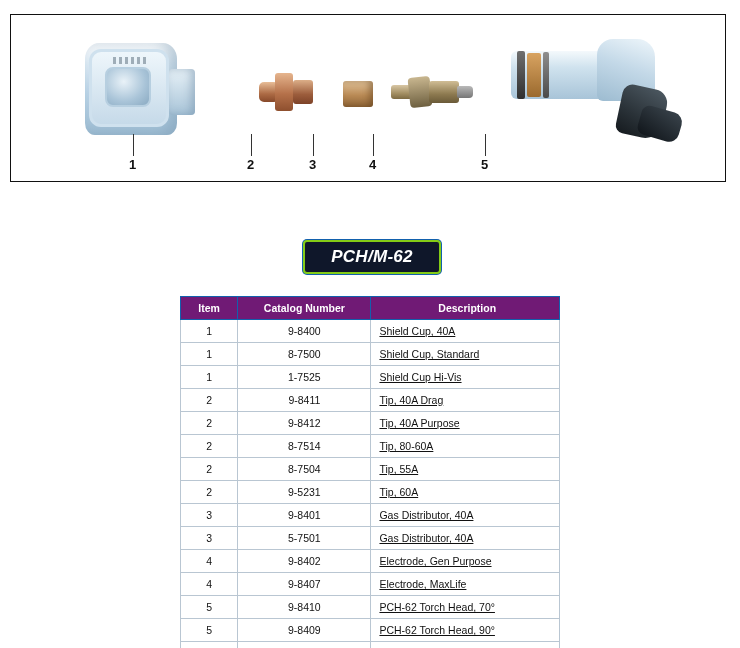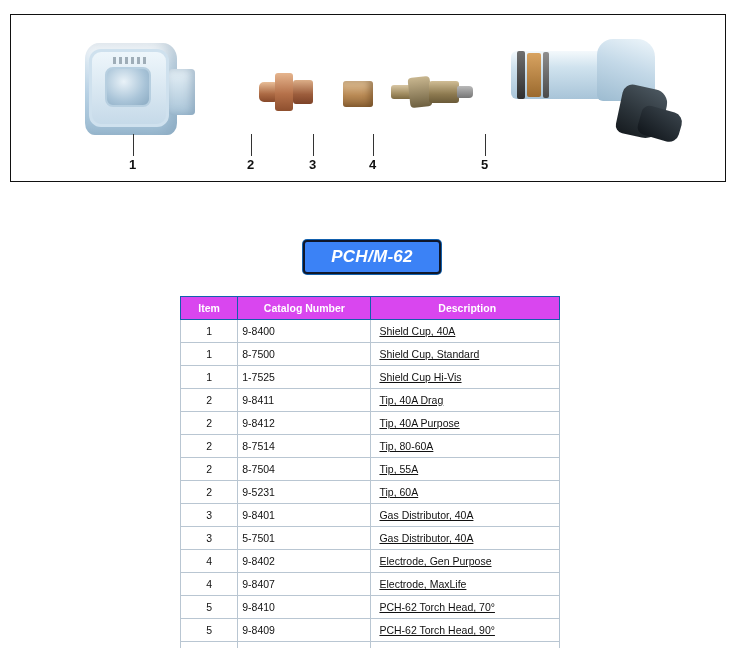--- a/index.html
+++ b/index.html
@@ -277,22 +277,22 @@
     background: #333;
   }
 
   
   .title-badge {
     position: absolute;
     left: 303px;
     top: 240px;
     width: 134px;
     height: 30px;
-    background: #3b82f6;
-    border: 2px solid #0f172a;
+    background: #0f172a;
+    border: 2px solid #84cc16;
     box-shadow: 0 0 0 1px #1260ad;
     border-radius: 4px;
     color: #ffffff;
     font-size: 17px;
     font-weight: bold;
     font-style: italic;
     display: flex;
     align-items: center;
     justify-content: center;
     letter-spacing: .3px;
@@ -301,39 +301,39 @@
   
   .parts-table {
     position: absolute;
     left: 180px;
     top: 296px;
     width: 380px;
     border-collapse: collapse;
     font-size: 11px;
   }
   .parts-table th {
-    background: #d946ef;
+    background: #701a75;
     color: #ffffff;
     font-size: 10.5px;
     font-weight: bold;
     padding: 5px 4px;
     border: 1px solid #1260ad;
   }
   .parts-table th.col-item { width: 52px; text-align: center; }
   .parts-table th.col-cat { width: 136px; text-align: center; }
   .parts-table th.col-desc { width: 192px; text-align: center; padding-left: 8px; }
 
   .parts-table td {
     border: 1px solid #b9c6d2;
     padding: 4px 4px;
     height: 14px;
     color: #111;
   }
   .parts-table td.c-item { text-align: center; width: 52px; font-size: 10.5px; }
-  .parts-table td.c-cat { width: 136px; font-size: 10.5px; }
+  .parts-table td.c-cat { text-align: center; width: 136px; font-size: 10.5px; }
   .parts-table td.c-desc { text-align: left; padding-left: 8px; width: 192px; font-size: 10.5px; text-decoration: underline; }
 </style>
 </head>
 <body>
 
 <div class="illustration-panel">
   <div class="illustration-inner">
 
     <div class="part-shieldcup">
       <div class="body"></div>

